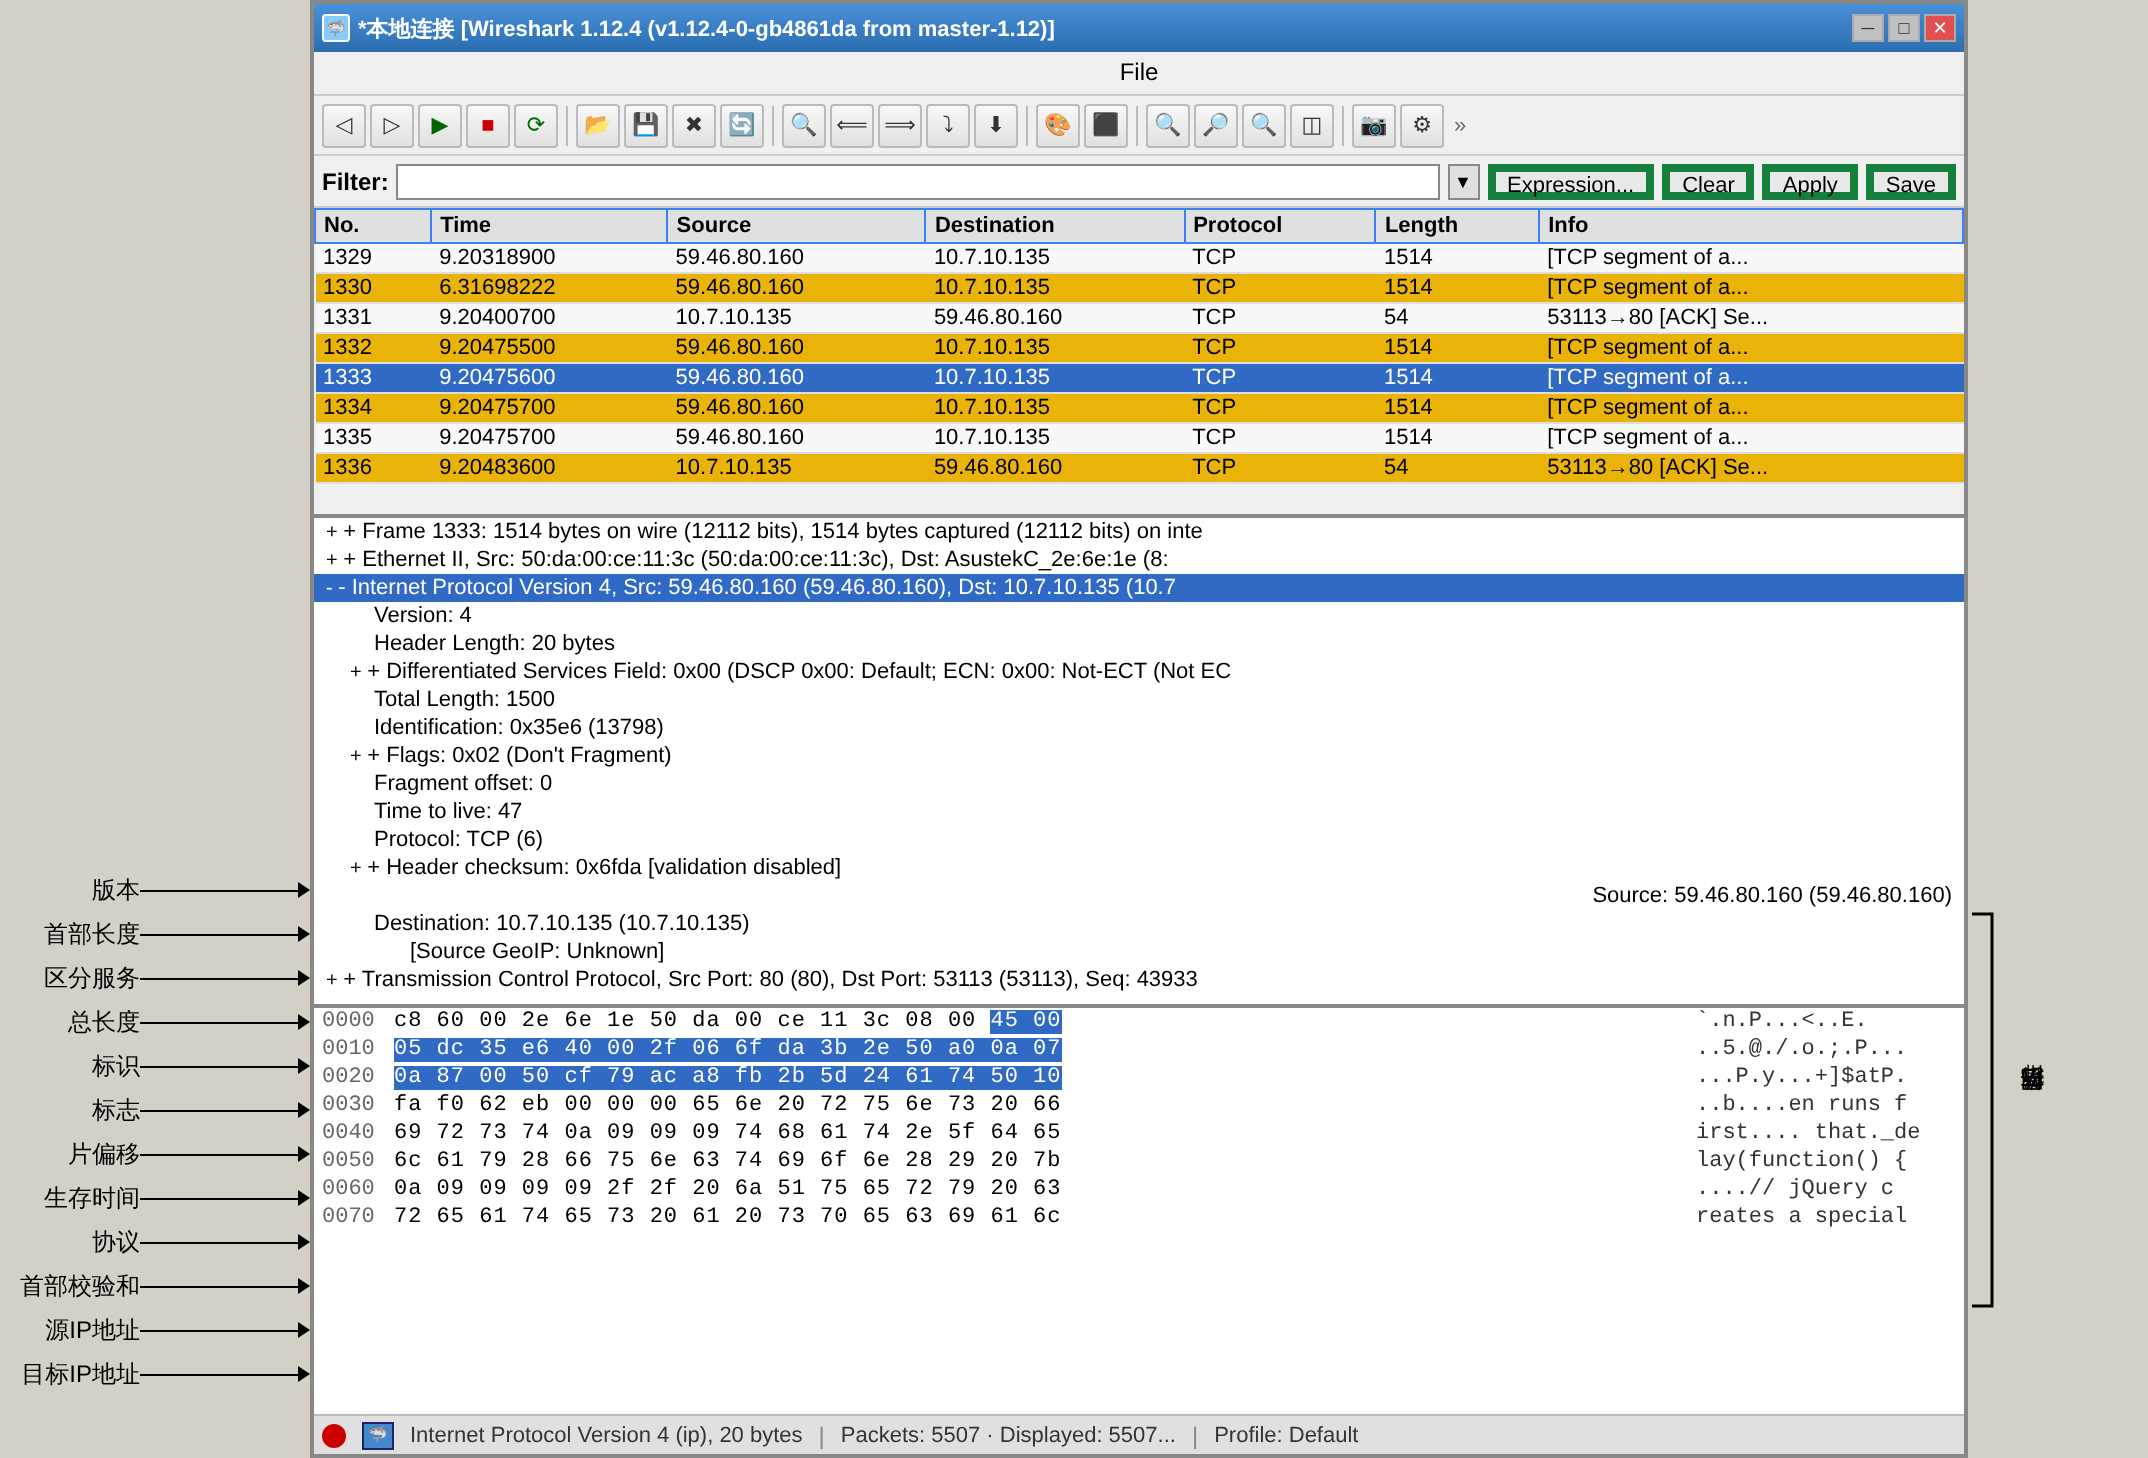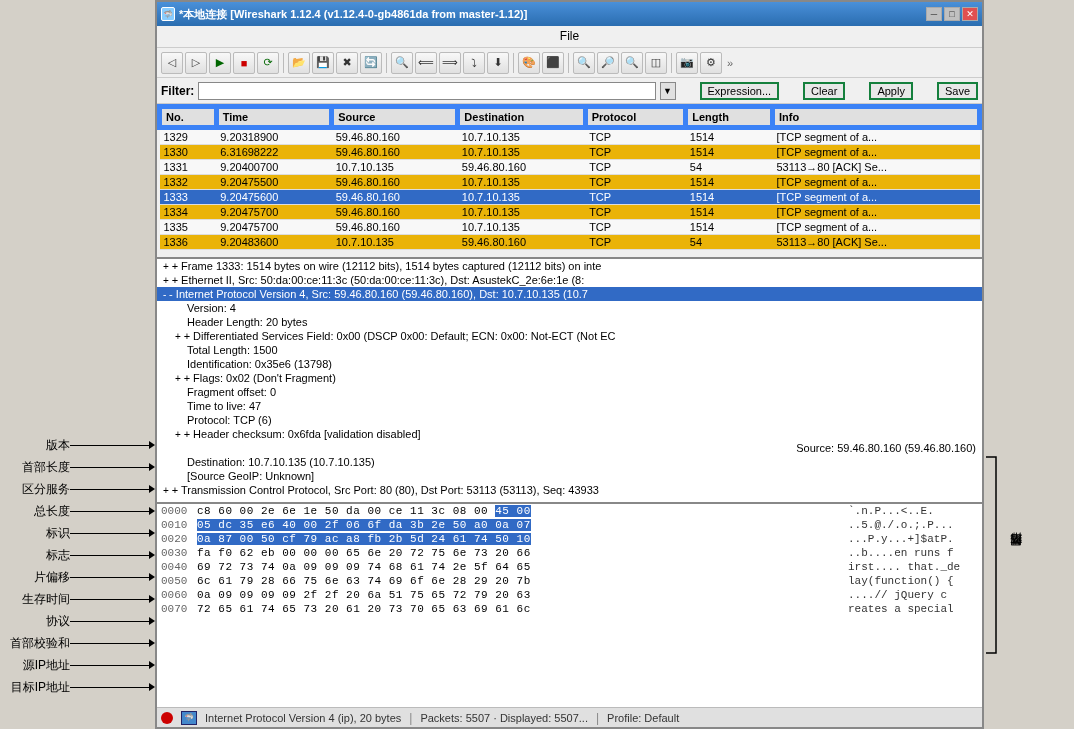--- a/index.html
+++ b/index.html
@@ -27,26 +27,26 @@
     .toolbar { background: #f0f0f0; display: flex; align-items: center; padding: 2px 4px; gap: 2px; border-bottom: 1px solid #ccc; height: 30px; flex-shrink: 0; flex-wrap: wrap; }
     .toolbar-btn { width: 22px; height: 22px; border: 1px solid #bbb; background: linear-gradient(to bottom, #f8f8f8, #e0e0e0); display: flex; align-items: center; justify-content: center; cursor: pointer; font-size: 11px; color: #333; border-radius: 2px; }
     .toolbar-separator { width: 1px; height: 20px; background: #bbb; margin: 0 2px; }
     .toolbar-more { font-size: 11px; color: #666; padding: 0 3px; }
 
     
     .filter-bar { background: #f0f0f0; display: flex; align-items: center; padding: 3px 4px; gap: 4px; border-bottom: 1px solid #ccc; height: 26px; flex-shrink: 0; }
     .filter-label { font-size: 12px; font-weight: bold; color: #000; }
     .filter-input { flex: 1; height: 18px; border: 1px solid #888; background: white; padding: 0 3px; font-size: 11px; }
     .filter-dropdown { width: 16px; height: 18px; border: 1px solid #888; background: #e0e0e0; display: flex; align-items: center; justify-content: center; font-size: 9px; cursor: pointer; }
-    .filter-btn { padding: 1px 6px; height: 18px; border: 2px solid #15803d; background: #e8e8e8; font-size: 11px; cursor: pointer; margin-left: 20px; }
+    .filter-btn { padding: 1px 6px; height: 18px; border: 4px solid #15803d; background: #e8e8e8; font-size: 11px; cursor: pointer; }
 
     
     .packet-list { flex-shrink: 0; height: 155px; overflow: hidden; border-bottom: 2px solid #888; }
     .packet-table { width: 100%; border-collapse: collapse; font-size: 11px; }
-    .packet-table th { background: #e0e0e0; border: 5px solid #3b82f6; padding: 2px 4px; text-align: left; font-weight: bold; position: sticky; top: 0; }
+    .packet-table th { background: #e0e0e0; border: 1px solid #3b82f6; padding: 2px 4px; text-align: left; font-weight: bold; position: sticky; top: 0; }
     .packet-table td { border-bottom: 1px solid #ddd; padding: 1px 4px; white-space: nowrap; overflow: hidden; text-overflow: ellipsis; max-width: 150px; }
     .packet-row-selected { background: #316ac5 !important; color: white; }
     .packet-row-even { background: #f8f8f8; }
     .packet-row-odd { background: #eab308; }
 
     
     .packet-details { flex-shrink: 0; height: 245px; overflow: hidden; border-bottom: 2px solid #888; font-size: 11px; background: white; }
     .detail-row { padding: 1px 6px; white-space: nowrap; overflow: hidden; text-overflow: ellipsis; }
     .detail-row.expandable { cursor: pointer; }
     .detail-row.expandable::before { content: '+ '; font-size: 10px; }
@@ -341,21 +341,21 @@
           <div class="detail-row detail-indent1 expandable" style="padding-left: 18px;">+ Differentiated Services Field: 0x00 (DSCP 0x00: Default; ECN: 0x00: Not-ECT (Not EC</div>
           <div class="detail-row detail-indent1" style="padding-left: 30px;">Total Length: 1500</div>
           <div class="detail-row detail-indent1" style="padding-left: 30px;">Identification: 0x35e6 (13798)</div>
           <div class="detail-row detail-indent1 expandable" style="padding-left: 18px;">+ Flags: 0x02 (Don't Fragment)</div>
           <div class="detail-row detail-indent1" style="padding-left: 30px;">Fragment offset: 0</div>
           <div class="detail-row detail-indent1" style="padding-left: 30px;">Time to live: 47</div>
           <div class="detail-row detail-indent1" style="padding-left: 30px;">Protocol: TCP (6)</div>
           <div class="detail-row detail-indent1 expandable" style="padding-left: 18px;">+ Header checksum: 0x6fda [validation disabled]</div>
           <div class="detail-row detail-indent1" style="padding-left: 30px; text-align: right;">Source: 59.46.80.160 (59.46.80.160)</div>
           <div class="detail-row detail-indent1" style="padding-left: 30px;">Destination: 10.7.10.135 (10.7.10.135)</div>
-          <div class="detail-row detail-indent1" style="padding-left: 30px;">[Source GeoIP: Unknown]</div>
+          <div class="detail-row detail-indent1" style="padding-left: 48px;">[Source GeoIP: Unknown]</div>
           <div class="detail-row expandable" style="padding-left: 6px;">+ Transmission Control Protocol, Src Port: 80 (80), Dst Port: 53113 (53113), Seq: 43933</div>
         </div>
     </div>
 
     <div class="hex-dump" style="overflow-y:auto;">
       <div id="hex-dump-content">
           <div class="hex-row">
             <span class="hex-offset">0000</span>
             <span class="hex-bytes">c8 60 00 2e 6e 1e 50 da  00 ce 11 3c 08 00 <span class="hl">45 00</span></span>
             <span class="hex-ascii">`.n.P...&lt;..E.</span>

